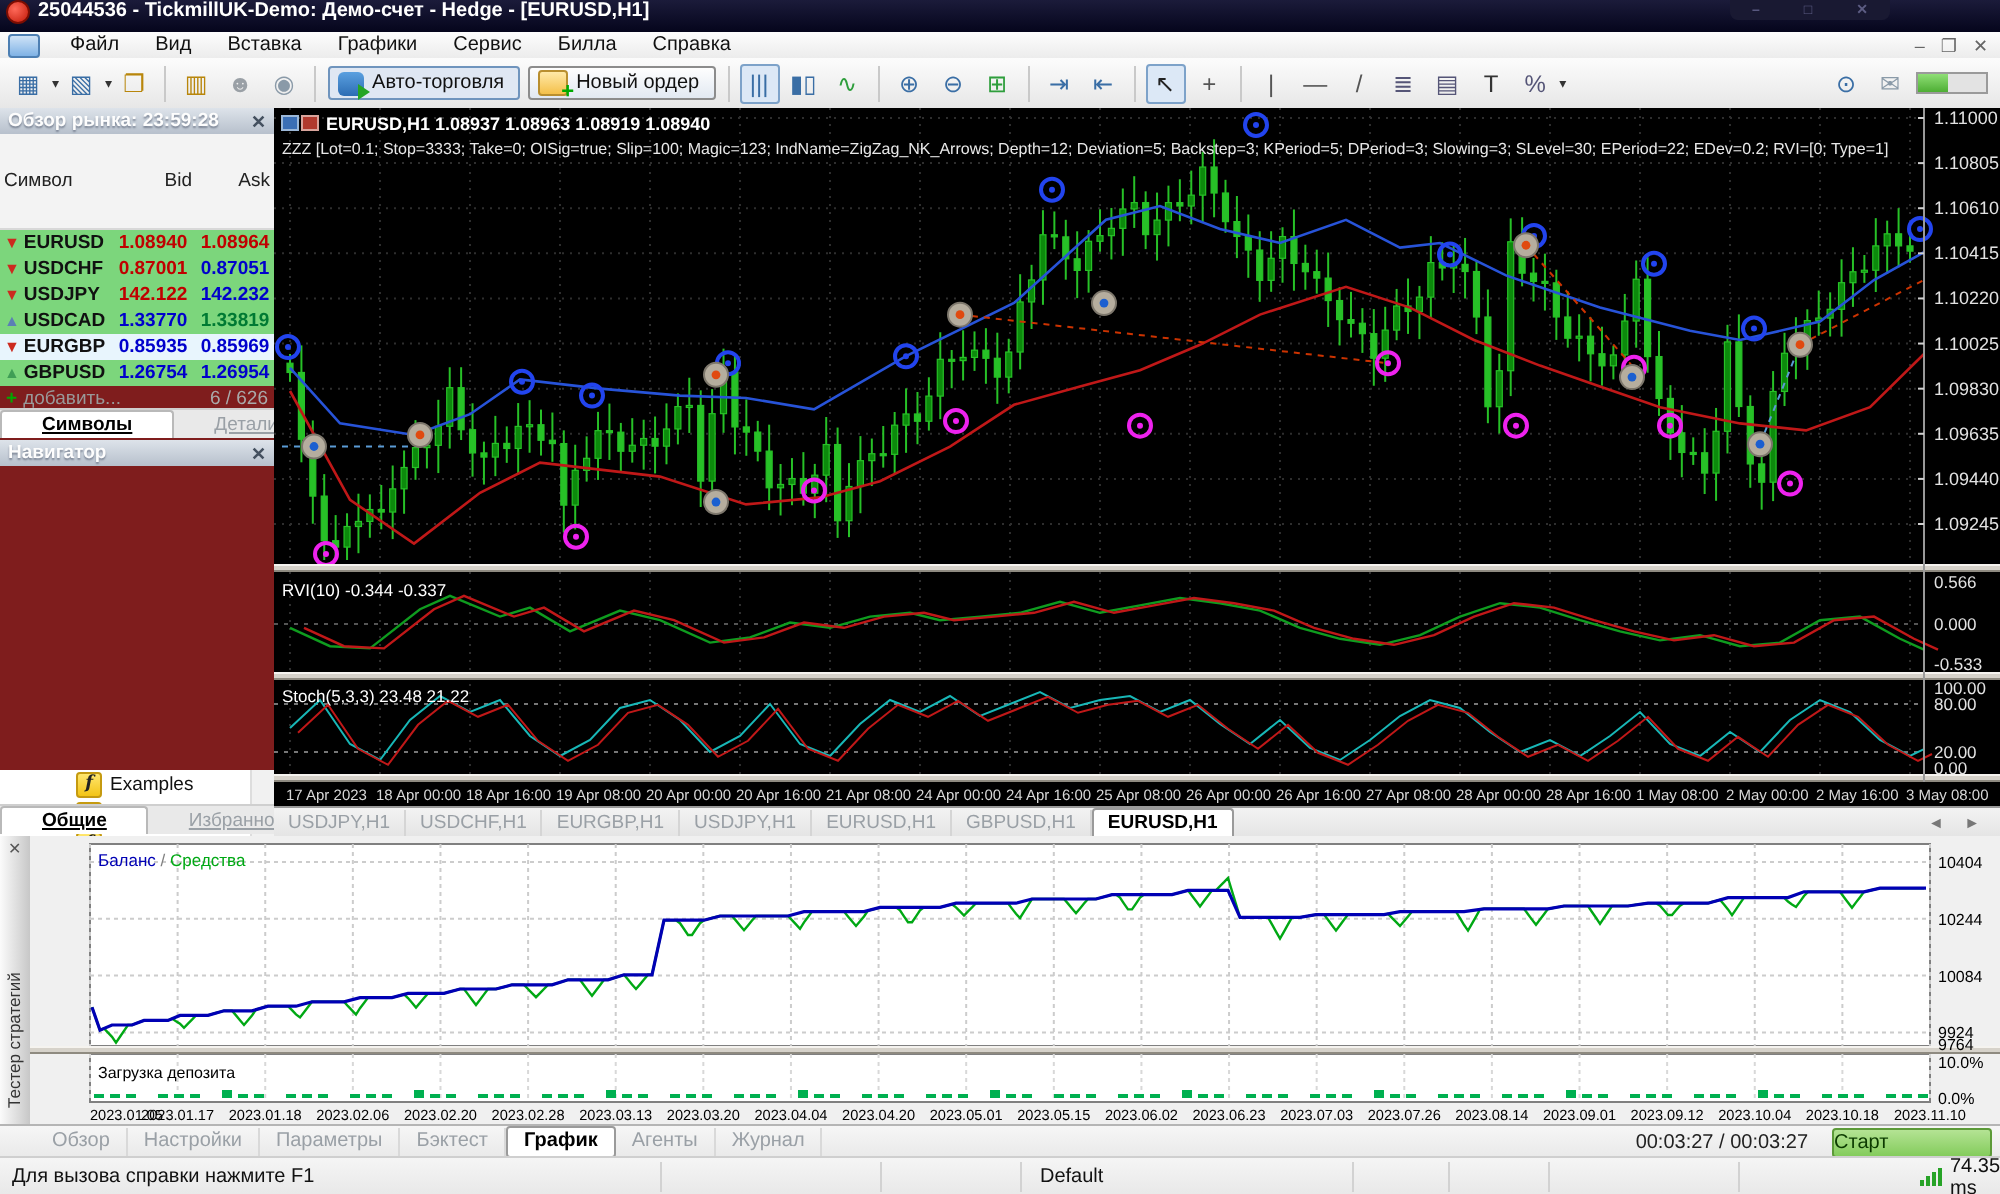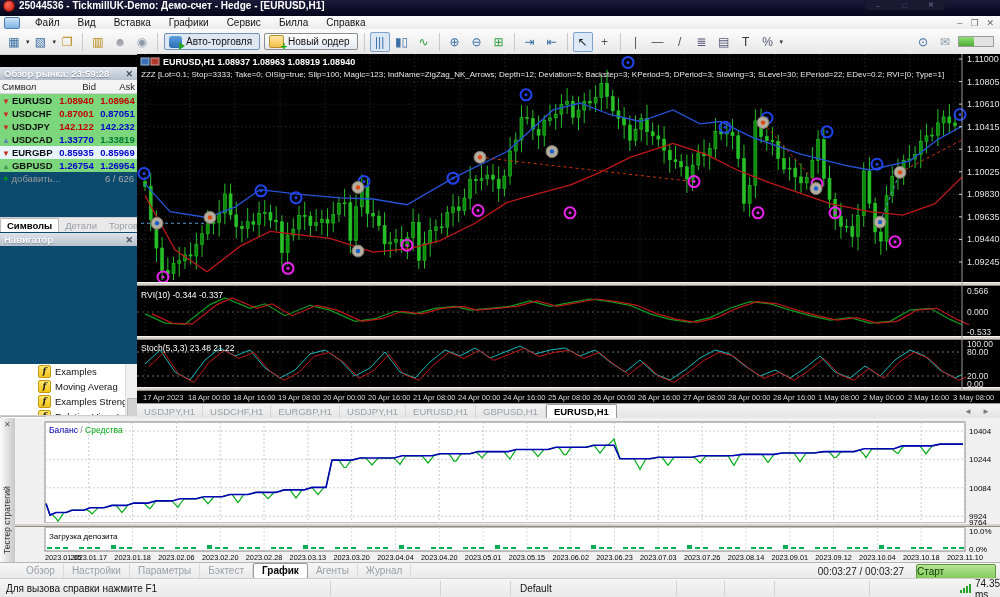--- a/index.html
+++ b/index.html
@@ -32,37 +32,37 @@
   .tbtn.pressed{background:#dfe7f3;border-color:#6f94bd;}
   .dd{color:#333;font-size:7px;margin-left:1px;}
   .robot{width:13px;height:12px;background:linear-gradient(#5aa0e0,#2d6db4);border-radius:3px;position:relative;}
   .robot:after{content:"";position:absolute;right:-3px;bottom:-2px;border-left:6px solid #25a525;
                border-top:4px solid transparent;border-bottom:4px solid transparent;}
   .ordico{width:13px;height:11px;background:linear-gradient(#ffe9a8,#f4c04a);border:1px solid #b98f2f;border-radius:2px;position:relative;}
   .ordico:after{content:"+";position:absolute;right:-4px;bottom:-5px;color:#0a0;font-weight:bold;font-size:11px;}
   .progress{width:34px;height:9px;border:1px solid #9a9a9a;background:#e3e3e3;margin:0 6px 0 2px;}
   .progress>div{height:100%;background:linear-gradient(#8fdf76,#4eae34);}
   
-  #leftcol{left:0;top:54px;width:137px;height:364px;background:#0c4a6e;border-right:1px solid #b9b9b9;margin-top:13px;}
+  #leftcol{left:0;top:54px;width:137px;height:364px;background:#7f1d1d;border-right:1px solid #b9b9b9;}
   .phead{height:13px;background:linear-gradient(#dde3ea,#b7c0cc);color:#fdfdfd;text-shadow:0 1px 1px #7b8494;
          font-size:9.5px;font-weight:bold;display:flex;align-items:center;padding:0 4px;}
   .phead .x{margin-left:auto;color:#44505f;text-shadow:none;font-size:9px;font-weight:bold;}
   table.mw{border-collapse:collapse;width:137px;font-size:9.5px;table-layout:fixed;}
   table.mw th{font-weight:normal;text-align:left;background:#f3f3f3;border-bottom:1px solid #d8d8d8;
-              padding:1px 2px;height:11px;font-size:9.5px;color:#222;}
+              padding:18px 2px;height:11px;font-size:9.5px;color:#222;}
   table.mw td{padding:0 2px;height:13px;white-space:nowrap;overflow:hidden;}
   table.mw .num{text-align:center;font-weight:bold;}
   .sym{font-weight:bold;color:#111;}
   .arr{font-size:8px;margin-right:2px;}
   .mwadd{font-size:9.5px;color:#999;padding:1px 3px;display:flex;}
   .mwadd .plus{color:#0a0;font-weight:bold;margin-right:3px;}
   .mwadd .cnt{margin-left:auto;color:#aaa;}
   .btabs{position:absolute;left:0;width:137px;height:14px;background:#e9e9e9;border-top:1px solid #cfcfcf;
          display:flex;font-size:9.5px;color:#9aa0a6;align-items:flex-end;}
-  .btabs .tb{padding:0 6px;height:13px;line-height:13px;}
+  .btabs .tb{padding:0 20px;height:13px;line-height:13px;text-decoration:underline;}
   .btabs .tb.on{background:#fff;border:1px solid #b9b9b9;border-bottom:none;color:#000;font-weight:bold;border-radius:2px 2px 0 0;}
   .nav-list{font-size:9.5px;color:#111;overflow:hidden;position:relative;background:#fff;}
   .nav-item{height:15px;display:flex;align-items:center;white-space:nowrap;}
   .fico{width:11px;height:11px;background:linear-gradient(#ffe66e,#f3c416);border:1px solid #c59a10;border-radius:2px;
         color:#222;font-family:"DejaVu Serif",serif;font-style:italic;font-weight:bold;font-size:9px;line-height:10px;
         text-align:center;margin-right:4px;flex:0 0 11px;}
   .expbox{width:9px;height:9px;border:1px solid #9aa;background:#fff;color:#333;font-size:8px;line-height:7px;
           text-align:center;margin-right:3px;flex:0 0 9px;}
   .navscroll{position:absolute;right:0;top:0;width:11px;background:#f1f1f1;border-left:1px solid #ddd;}
   .navthumb{position:absolute;left:1px;width:9px;background:#d2d2d2;border:1px solid #b5b5b5;border-radius:1px;}

